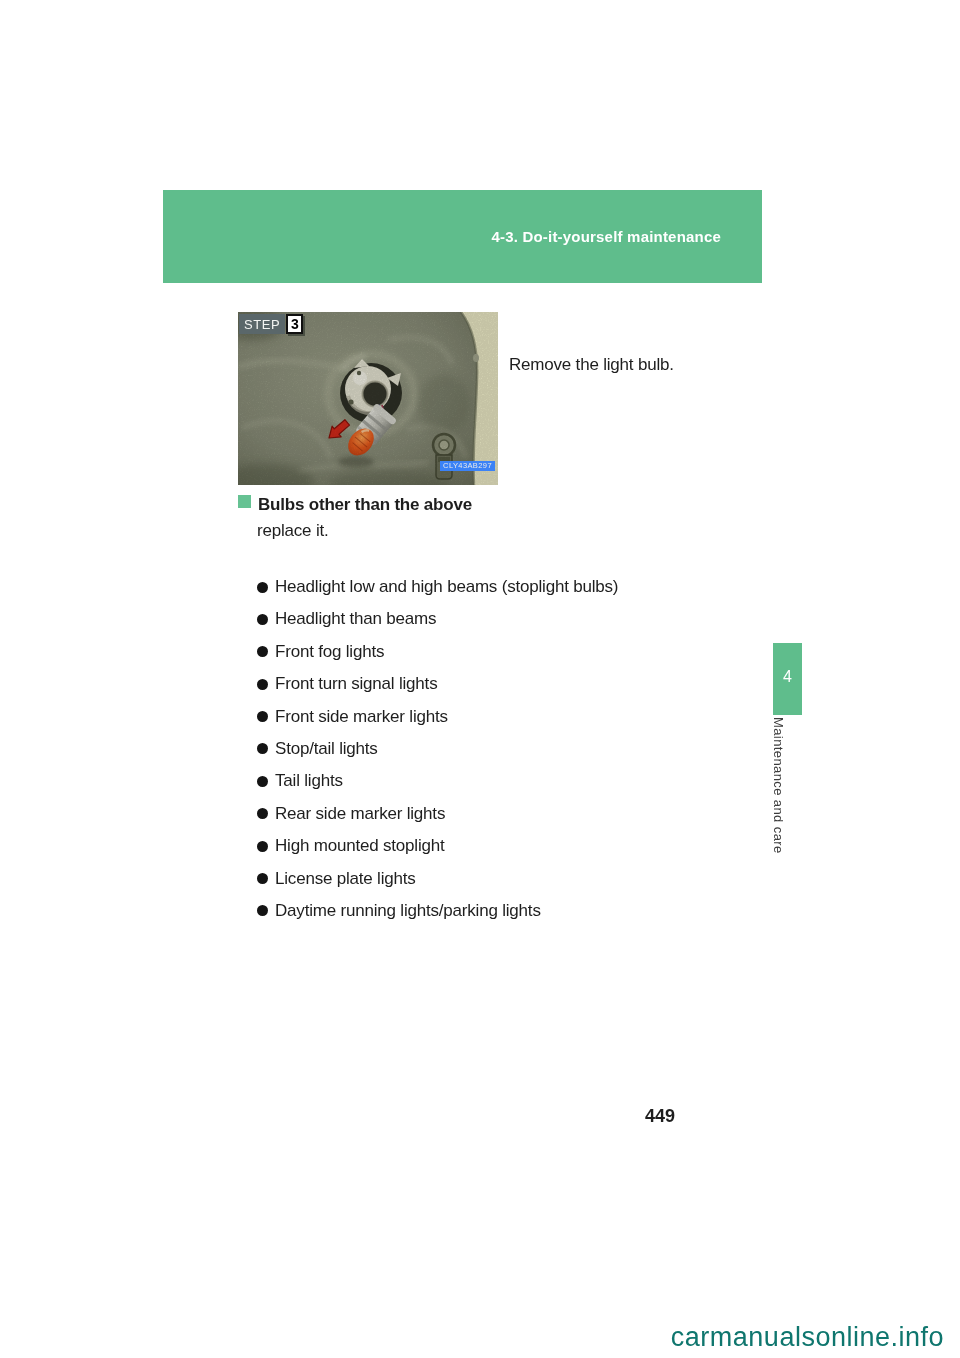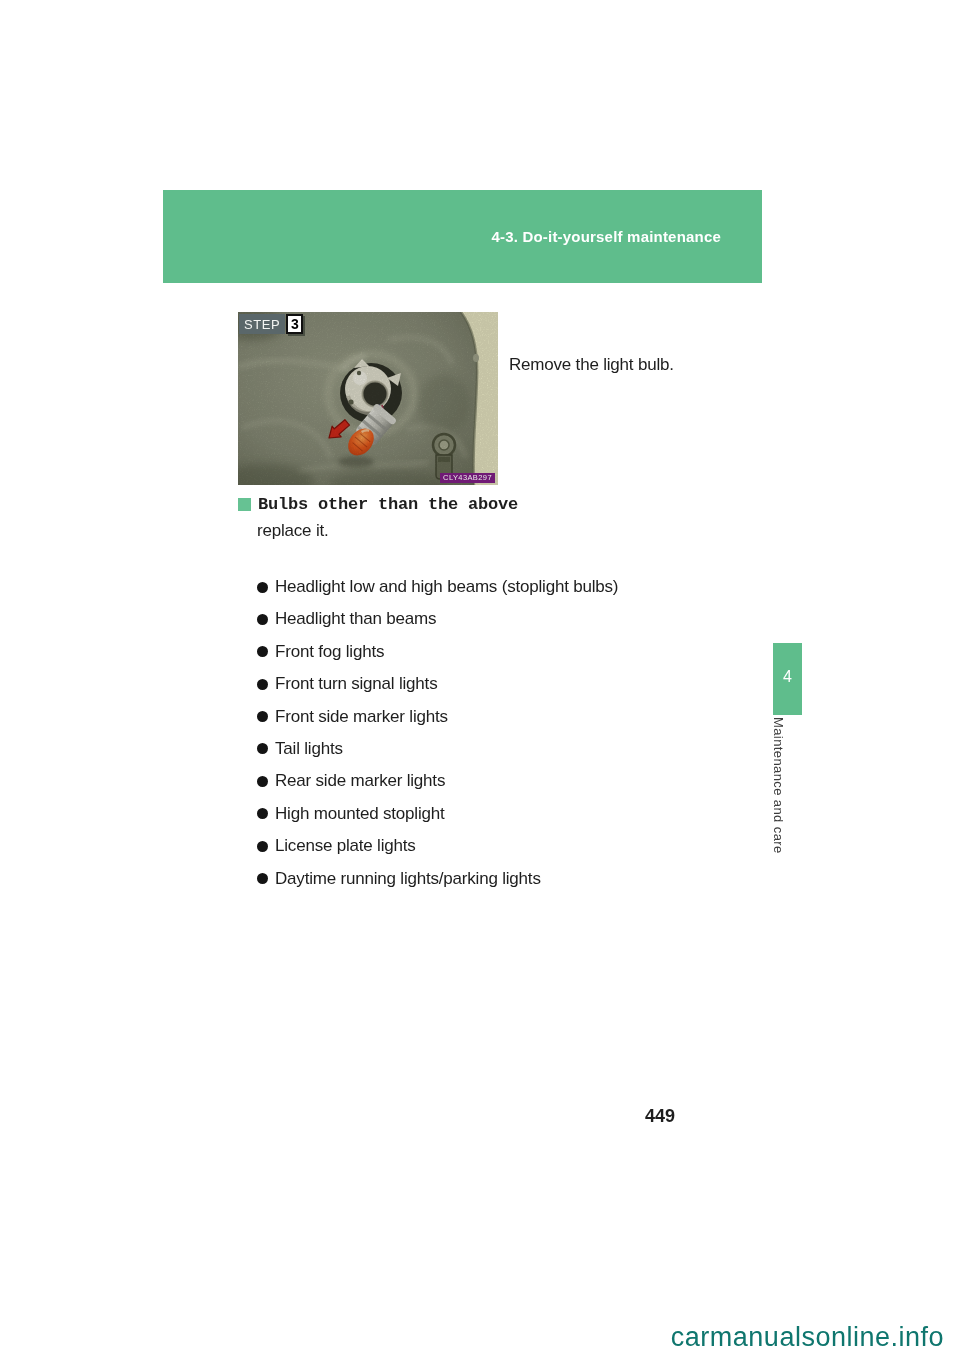--- a/index.html
+++ b/index.html
@@ -24,28 +24,28 @@
   .step-word {
     background:#5a676a; color:#f3f5f3; font-size:13px; letter-spacing:0.6px;
     display:flex; align-items:center; padding:0 5px;
   }
   .step-num {
     background:#ffffff; color:#000; border:2px solid #101010; font-weight:700; font-size:14px;
     width:13px; display:flex; align-items:center; justify-content:center; margin-left:1px;
     box-shadow:2px 2px 0 rgba(35,42,35,0.55);
   }
   .photo-code {
-    position:absolute; right:3px; bottom:2px; background:#701a75; color:#e9e9e9;
+    position:absolute; right:3px; bottom:14px; background:#3b82f6; color:#e9e9e9;
     font-size:7.5px; line-height:10px; padding:0 3px; letter-spacing:0.4px;
   }
 
   .figure-caption { position:absolute; left:509px; top:308px; font-size:17px; letter-spacing:-0.2px;margin-top:47px; }
 
   
-  .section-heading { position:absolute; left:238px; top:495px; display:flex; align-items:center;font-family:Liberation Mono, monospace; }
+  .section-heading { position:absolute; left:238px; top:495px; display:flex; align-items:flex-start; }
   .section-square { width:13px; height:13px; background:#66c293; margin-right:7px; flex:none; }
   .section-title { font-size:17px; font-weight:700; letter-spacing:-0.2px; }
 
   
   .section-body { position:absolute; left:257px; top:517px; width:503px; font-size:17px; line-height:27px; letter-spacing:-0.2px; }
   .fit-line { display:inline-block; white-space:nowrap; }
 
   
   .bullet-list { position:absolute; left:257px; top:577px; }
   .bullet-row { display:flex; align-items:center; height:20px; margin-bottom:12.4px; }
@@ -201,20 +201,24 @@
     <div class="bullet-row">
         <span class="bullet-dot"></span>
         <span class="bullet-text">Front turn signal lights</span>
       </div>
     <div class="bullet-row">
         <span class="bullet-dot"></span>
         <span class="bullet-text">Front side marker lights</span>
       </div>
     <div class="bullet-row">
         <span class="bullet-dot"></span>
+        <span class="bullet-text">Stop/tail lights</span>
+      </div>
+    <div class="bullet-row">
+        <span class="bullet-dot"></span>
         <span class="bullet-text">Tail lights</span>
       </div>
     <div class="bullet-row">
         <span class="bullet-dot"></span>
         <span class="bullet-text">Rear side marker lights</span>
       </div>
     <div class="bullet-row">
         <span class="bullet-dot"></span>
         <span class="bullet-text">High mounted stoplight</span>
       </div>

